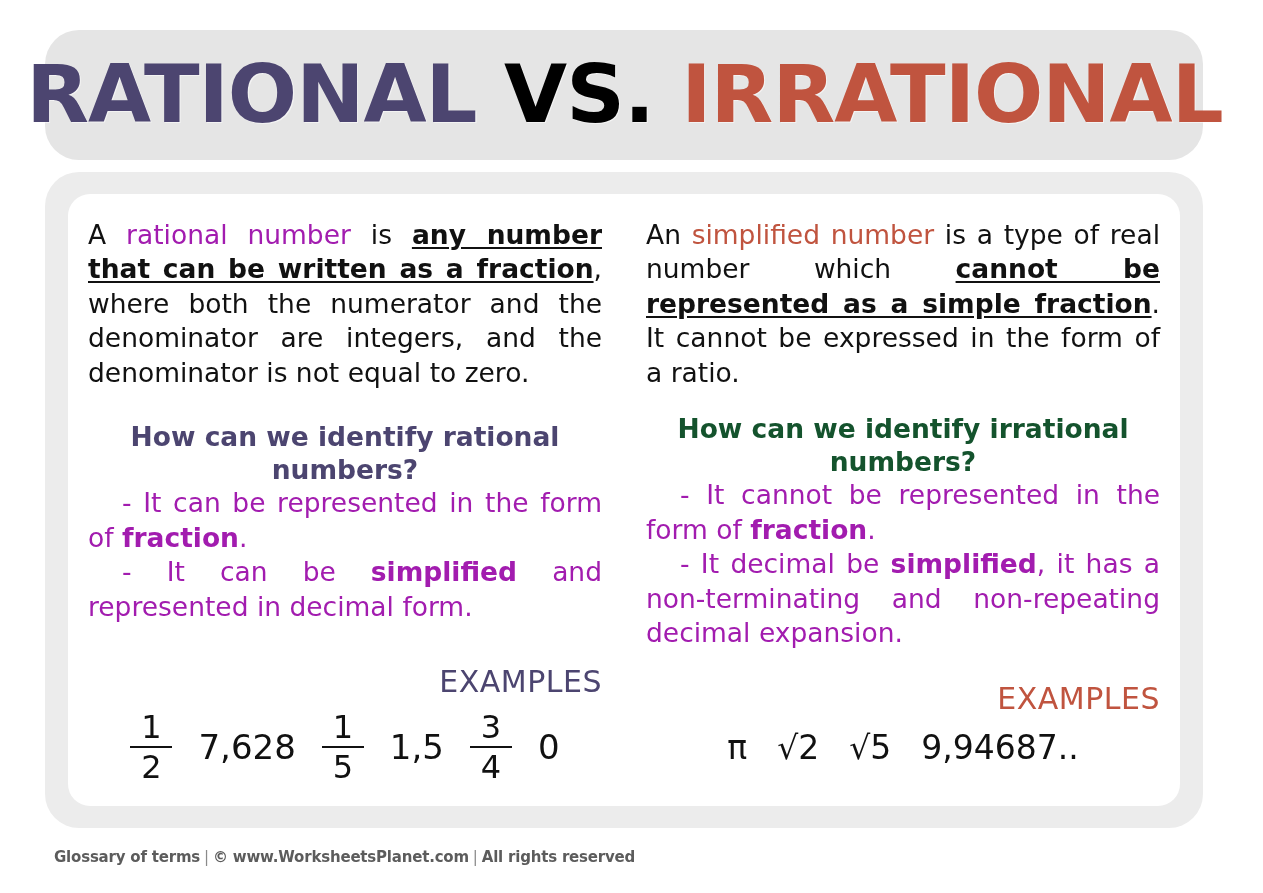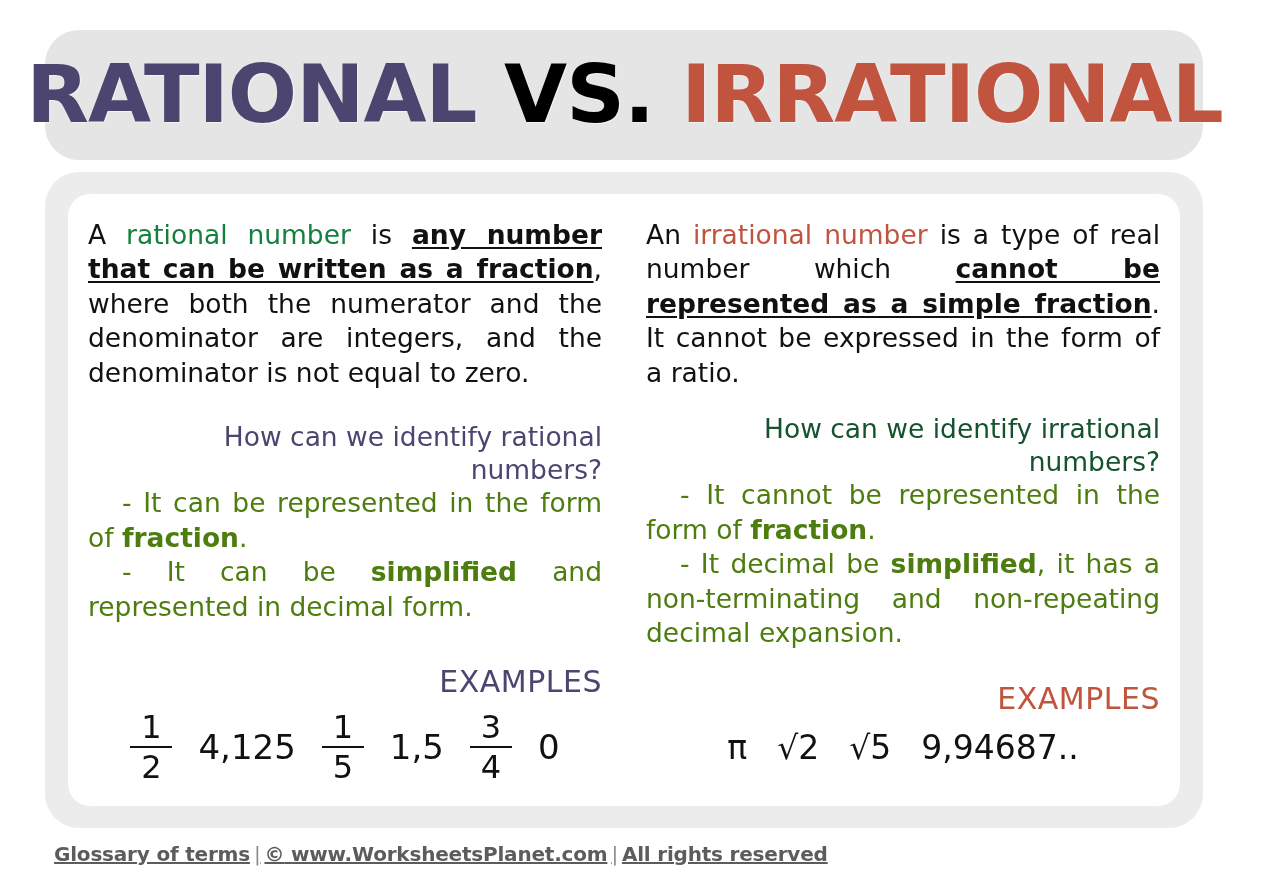--- a/index.html
+++ b/index.html
@@ -81,48 +81,48 @@
     margin: 0;
     font-size: 26.5px;
     line-height: 1.30;
     color: #111111;
     text-align: justify;
     text-justify: inter-word;
     font-weight: 400;
   }
   p.para.lastline-left { text-align-last: left; }
 
-  .kw-rational  { color: #15803d; }
+  .kw-rational  { color: #a21caf; }
   .kw-irrational{ color: #c0543f; }
   .u-bold {
     font-weight: bold;
     text-decoration: underline;
     text-underline-offset: 3px;
   }
   .b { font-weight: bold; }
 
   .q-head {
     margin: 0;
     font-size: 26.5px;
     line-height: 1.25;
-    font-weight: 400;
-    text-align: right;
+    font-weight: 700;
+    text-align: center;
   }
   .q-head.left  { color: #4c4570; }
   .q-head.right { color: #14532d; }
 
   .spacer-sm { height: 22px; }
   .spacer-md { height: 30px; }
   .spacer-lg { height: 40px; }
 
   .bullets {
     margin: 0;
     font-size: 26.5px;
     line-height: 1.30;
-    color: #4d7c0f;
+    color: #a21caf;
     text-align: justify;
     text-justify: inter-word;
   }
   .bullet-indent { display: inline-block; width: 34px; }
 
   .examples-title {
     text-align: right;
     font-size: 30px;
     font-weight: 400;
     letter-spacing: 0.5px;
@@ -164,27 +164,26 @@
   .footer {
     position: absolute;
     left: 0;
     top: 838px;
     width: 1263px;
     height: 55px;
   }
   .footer-text {
     position: absolute;
     left: 54px;
-    top: 4px;
-    font-size: 20px;
+    top: 10px;
+    font-size: 15px;
     font-weight: bold;
     color: #5c5c5c;
     letter-spacing: -0.2px;
     white-space: nowrap;
-    text-decoration: underline;
   }
   .footer-text .sep { color: #8a8a8a; font-weight: normal; padding: 0 4px; }
 </style>
 </head>
 <body>
 
 <div class="title-panel">
   <div class="title-text">
     <span class="t-rational">RATIONAL</span><span>&nbsp;</span><span class="t-vs">VS.</span><span>&nbsp;</span><span class="t-irrational">IRRATIONAL</span>
   </div>
@@ -209,39 +208,39 @@
         <div class="spacer-lg"></div>
 
         <p class="examples-title left">EXAMPLES</p>
 
         <div class="ex-row left">
           <span class="frac">
             <span class="num">1</span>
             <span class="bar"></span>
             <span class="den">2</span>
           </span>
-          <span class="plain">4,125</span>
+          <span class="plain">7,628</span>
           <span class="frac">
             <span class="num">1</span>
             <span class="bar"></span>
             <span class="den">5</span>
           </span>
           <span class="plain">1,5</span>
           <span class="frac">
             <span class="num">3</span>
             <span class="bar"></span>
             <span class="den">4</span>
           </span>
           <span class="plain">0</span>
         </div>
       </div>
 
       <div class="col col-right">
 
-        <p class="para lastline-left"><span>An </span><span class="kw-irrational">irrational number</span><span> is a type of real number which </span><span class="u-bold">cannot be represented as a simple fraction</span><span>. It cannot be expressed in the form of a ratio.</span></p>
+        <p class="para lastline-left"><span>An </span><span class="kw-irrational">simplified number</span><span> is a type of real number which </span><span class="u-bold">cannot be represented as a simple fraction</span><span>. It cannot be expressed in the form of a ratio.</span></p>
 
         <div class="spacer-sm"></div>
 
         <p class="q-head right">How can we identify irrational numbers?</p>
 
         <p class="bullets lastline-left"><span class="bullet-indent"></span><span>- It cannot be represented in the form of </span><span class="b">fraction</span><span>.</span></p>
 
         <p class="bullets lastline-left"><span class="bullet-indent"></span><span>- It decimal be </span><span class="b">simplified</span><span>, it has a non-terminating and non-repeating decimal expansion.</span></p>
 
         <div class="spacer-md"></div>

